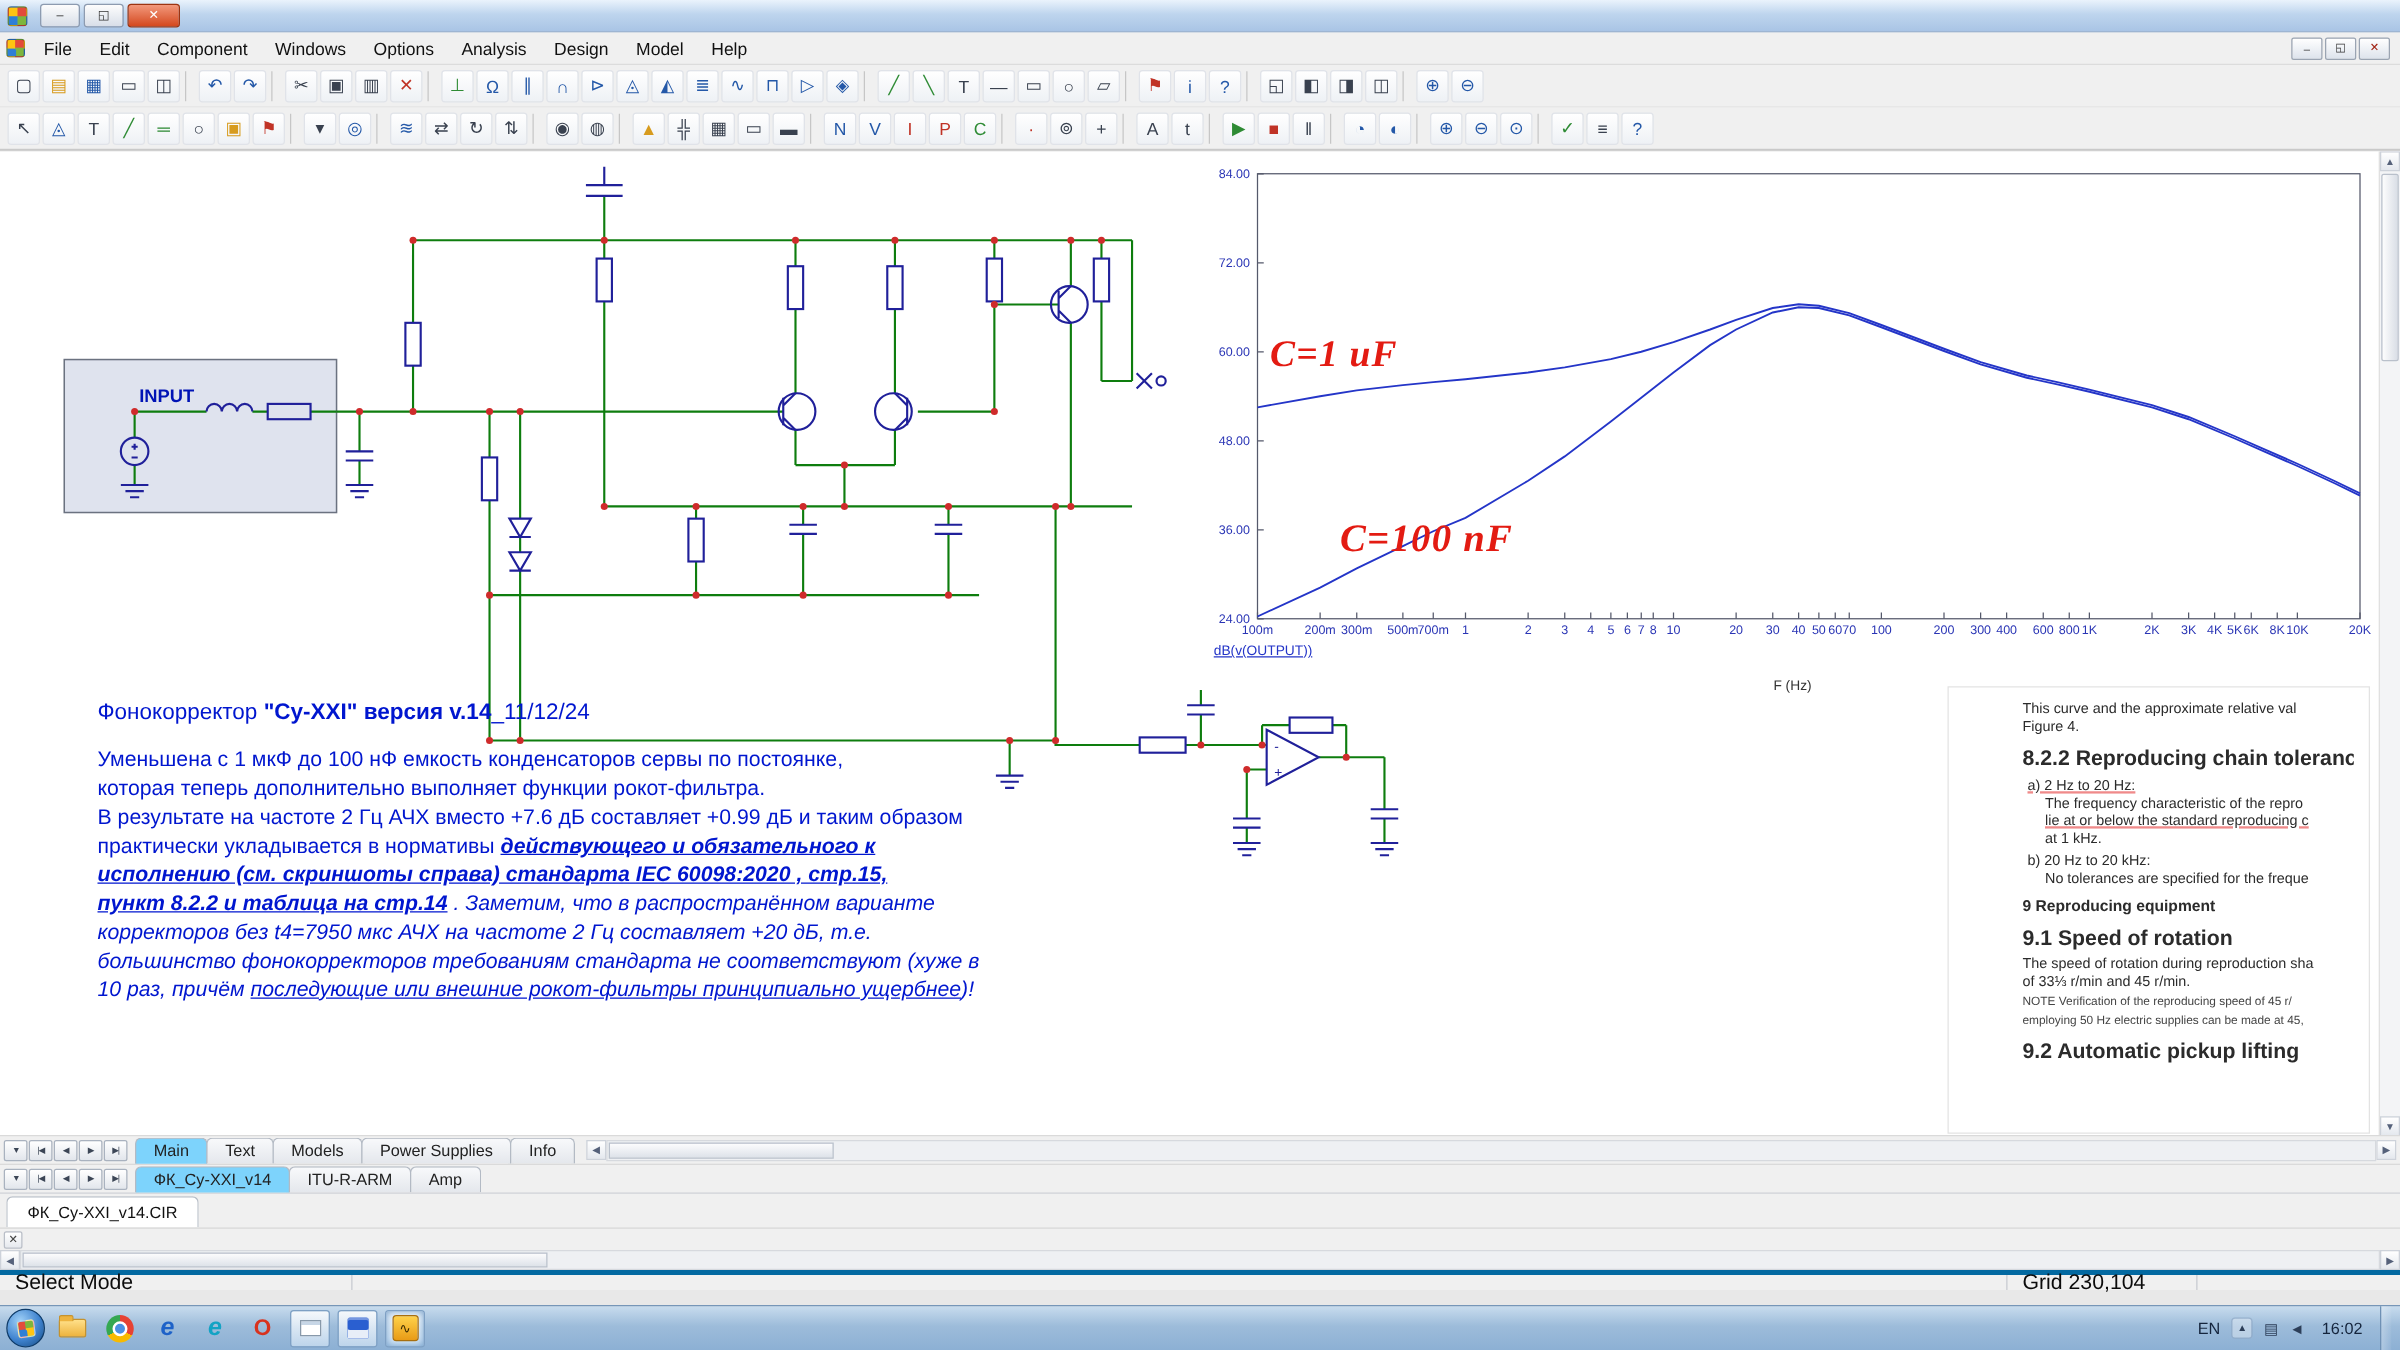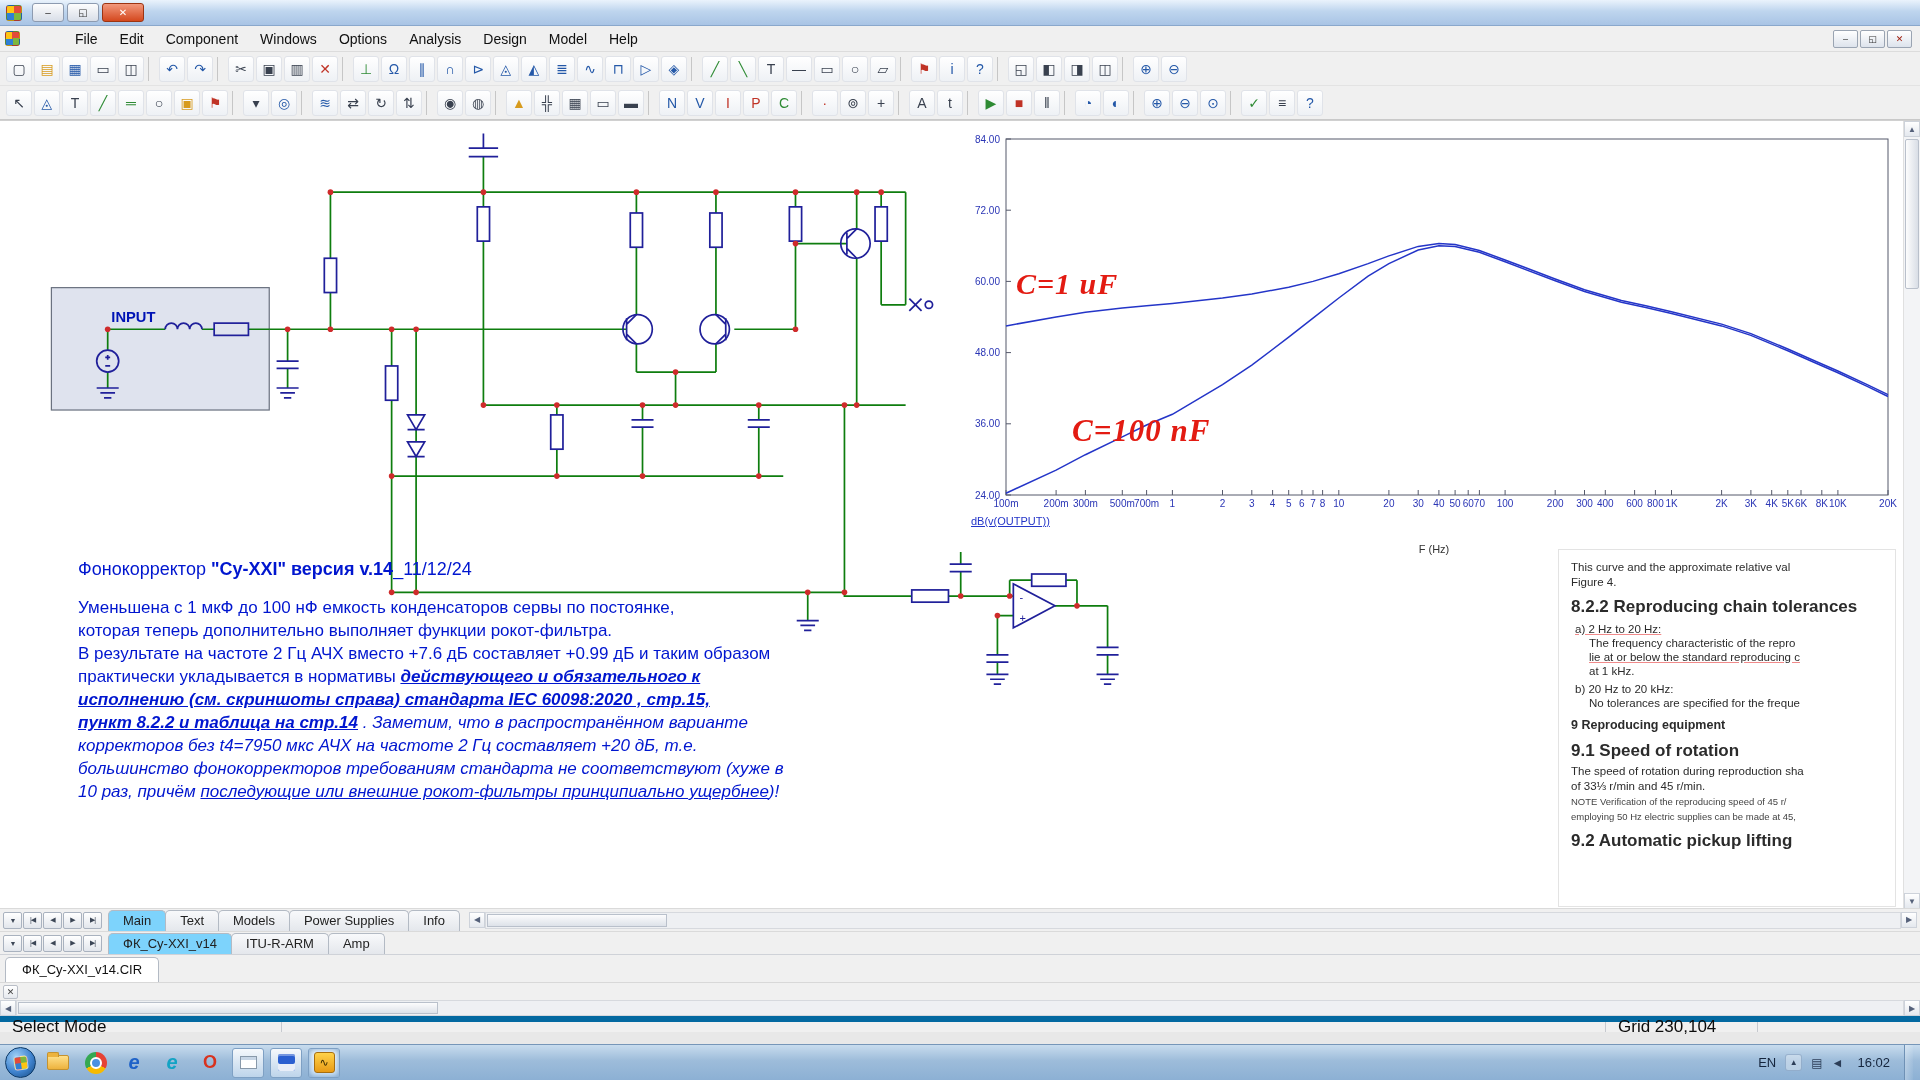--- a/index.html
+++ b/index.html
@@ -15,21 +15,21 @@
     border:1px solid rgba(0,0,0,.25);margin-right:7px;}
   #title-text{font-size:13px;color:#0b1526;flex:1 1 auto;white-space:nowrap;overflow:hidden;}
   .winbtns{display:flex;align-items:center;}
   .wbtn{width:32px;height:19px;margin-left:3px;border:1px solid #8d9bb0;border-radius:3px;
     background:linear-gradient(#fdfdfd,#d8dee8);display:flex;align-items:center;justify-content:center;
     font-size:10px;color:#333;}
   .wbtn.close{width:42px;background:linear-gradient(#f2987c,#d4481e);border-color:#9c3412;color:#fff;}
 
   
   #menubar{position:absolute;left:0;top:26px;width:1920px;height:26px;background:#f0f0f0;
-    border-bottom:1px solid #dcdcdc;display:flex;align-items:center;padding:0 5px;gap:40px;}
+    border-bottom:1px solid #dcdcdc;display:flex;align-items:center;padding:0 5px;}
   .app-ico.small{width:15px;height:15px;margin-right:4px;}
   .menuitems{display:flex;flex:1 1 auto;}
   .menu-item{padding:4px 11px;font-size:14px;color:#101010;}
   .mdi{display:flex;margin-right:3px;}
   .mbtn{width:25px;height:18px;margin-left:2px;border:1px solid #9aa4b2;border-radius:2px;
     background:linear-gradient(#ffffff,#dde3ec);display:flex;align-items:center;justify-content:center;
     font-size:9px;color:#333;}
   .mbtn.mclose{color:#a02010;}
 
   
@@ -66,21 +66,21 @@
   .nb{font-weight:bold;}
   .nbody{font-size:17px;line-height:23px;white-space:pre-wrap;}
   .nbiu{font-weight:bold;font-style:italic;text-decoration:underline;}
   .ni{font-style:italic;}
   .niu{font-style:italic;text-decoration:underline;}
   .ncopy{margin-top:20px;font-size:18px;}
 
   
   #docpanel{position:absolute;left:1558px;top:428px;width:338px;height:358px;background:#fff;
     border:1px solid #e3e3e3;padding:8px 12px;overflow:hidden;color:#2b2b2b;}
-  #docpanel>div{white-space:nowrap;overflow:hidden;}
+  #docpanel>div{white-space:nowrap;overflow:hidden;margin-left:47px;}
   .d-body{font-size:11.5px;margin:3px 0;}
   .d-head{font-size:17px;font-weight:bold;margin:9px 0 4px;}
   .d-big{font-size:12.5px;}
   .d-item{font-size:11.5px;margin:6px 0 2px;padding-left:4px;}
   .d-indent{font-size:11.5px;padding-left:18px;margin:2px 0;}
   .d-note{font-size:9.5px;color:#444;margin:4px 0 1px;}
   .d-redline{text-decoration:underline;text-decoration-color:#f08a8a;text-decoration-thickness:2px;}
 
   
   #vscroll{position:absolute;right:0;top:0;width:17px;height:788px;background:#f3f4f6;
@@ -119,21 +119,21 @@
     border-top:1px solid #d8d8d8;display:flex;align-items:center;padding-left:3px;}
   .xbtn{width:15px;height:14px;font-size:9px;display:flex;align-items:center;justify-content:center;
     color:#444;border:1px solid #b9bec7;border-radius:2px;background:linear-gradient(#fff,#e6e9ee);}
 
   #hscrollrow{position:absolute;left:0;top:1000px;width:1920px;height:16px;background:#f0f0f0;display:flex;}
   #hscrollrow .strack{margin:0;}
   #hscrollrow .sthumb{width:420px;}
 
   
   #statusbar{position:absolute;left:0;top:1016px;width:1920px;height:16px;background:#f0f0f0;
-    border-top:6px solid #0369a1;display:flex;align-items:stretch;font-size:17px;color:#0c0c0c;}
+    border-top:4px solid #0369a1;display:flex;align-items:stretch;font-size:17px;color:#0c0c0c;}
   .scell{display:flex;align-items:center;padding:0 12px;border-right:1px solid #c6c9cf;white-space:nowrap;}
   #scell-mode{width:282px;}
   #scell-area{width:560px;}
   #scell-flex{flex:1;}
   #scell-grid{width:152px;}
   #scell-end{width:162px;border-right:none;}
 
   
   #taskbar{position:absolute;left:0;top:1044px;width:1920px;height:36px;
     background:linear-gradient(#c8dcee,#9dbcda 45%,#8cb0d4);border-top:1px solid #7696b8;

